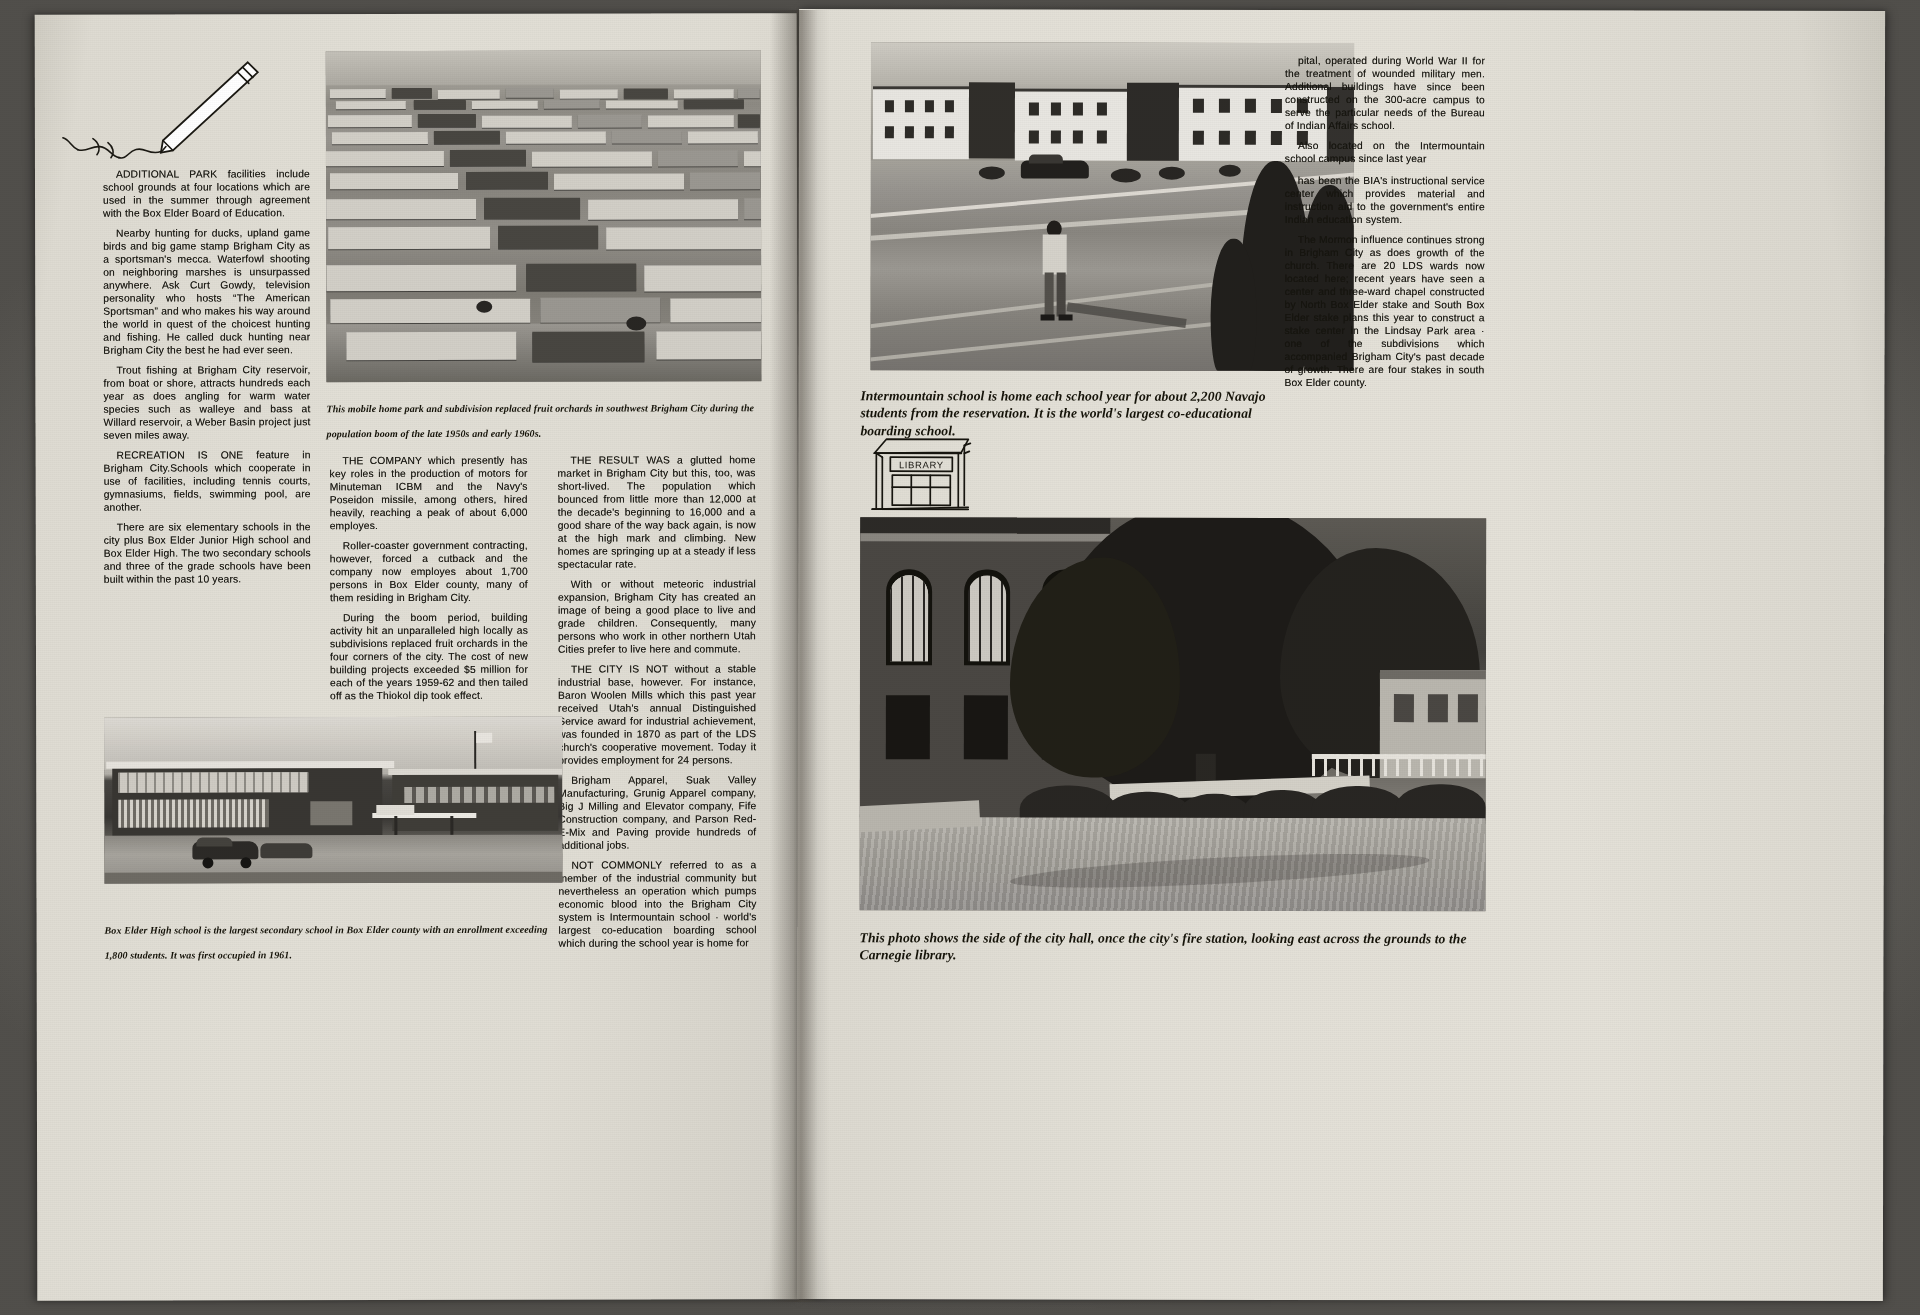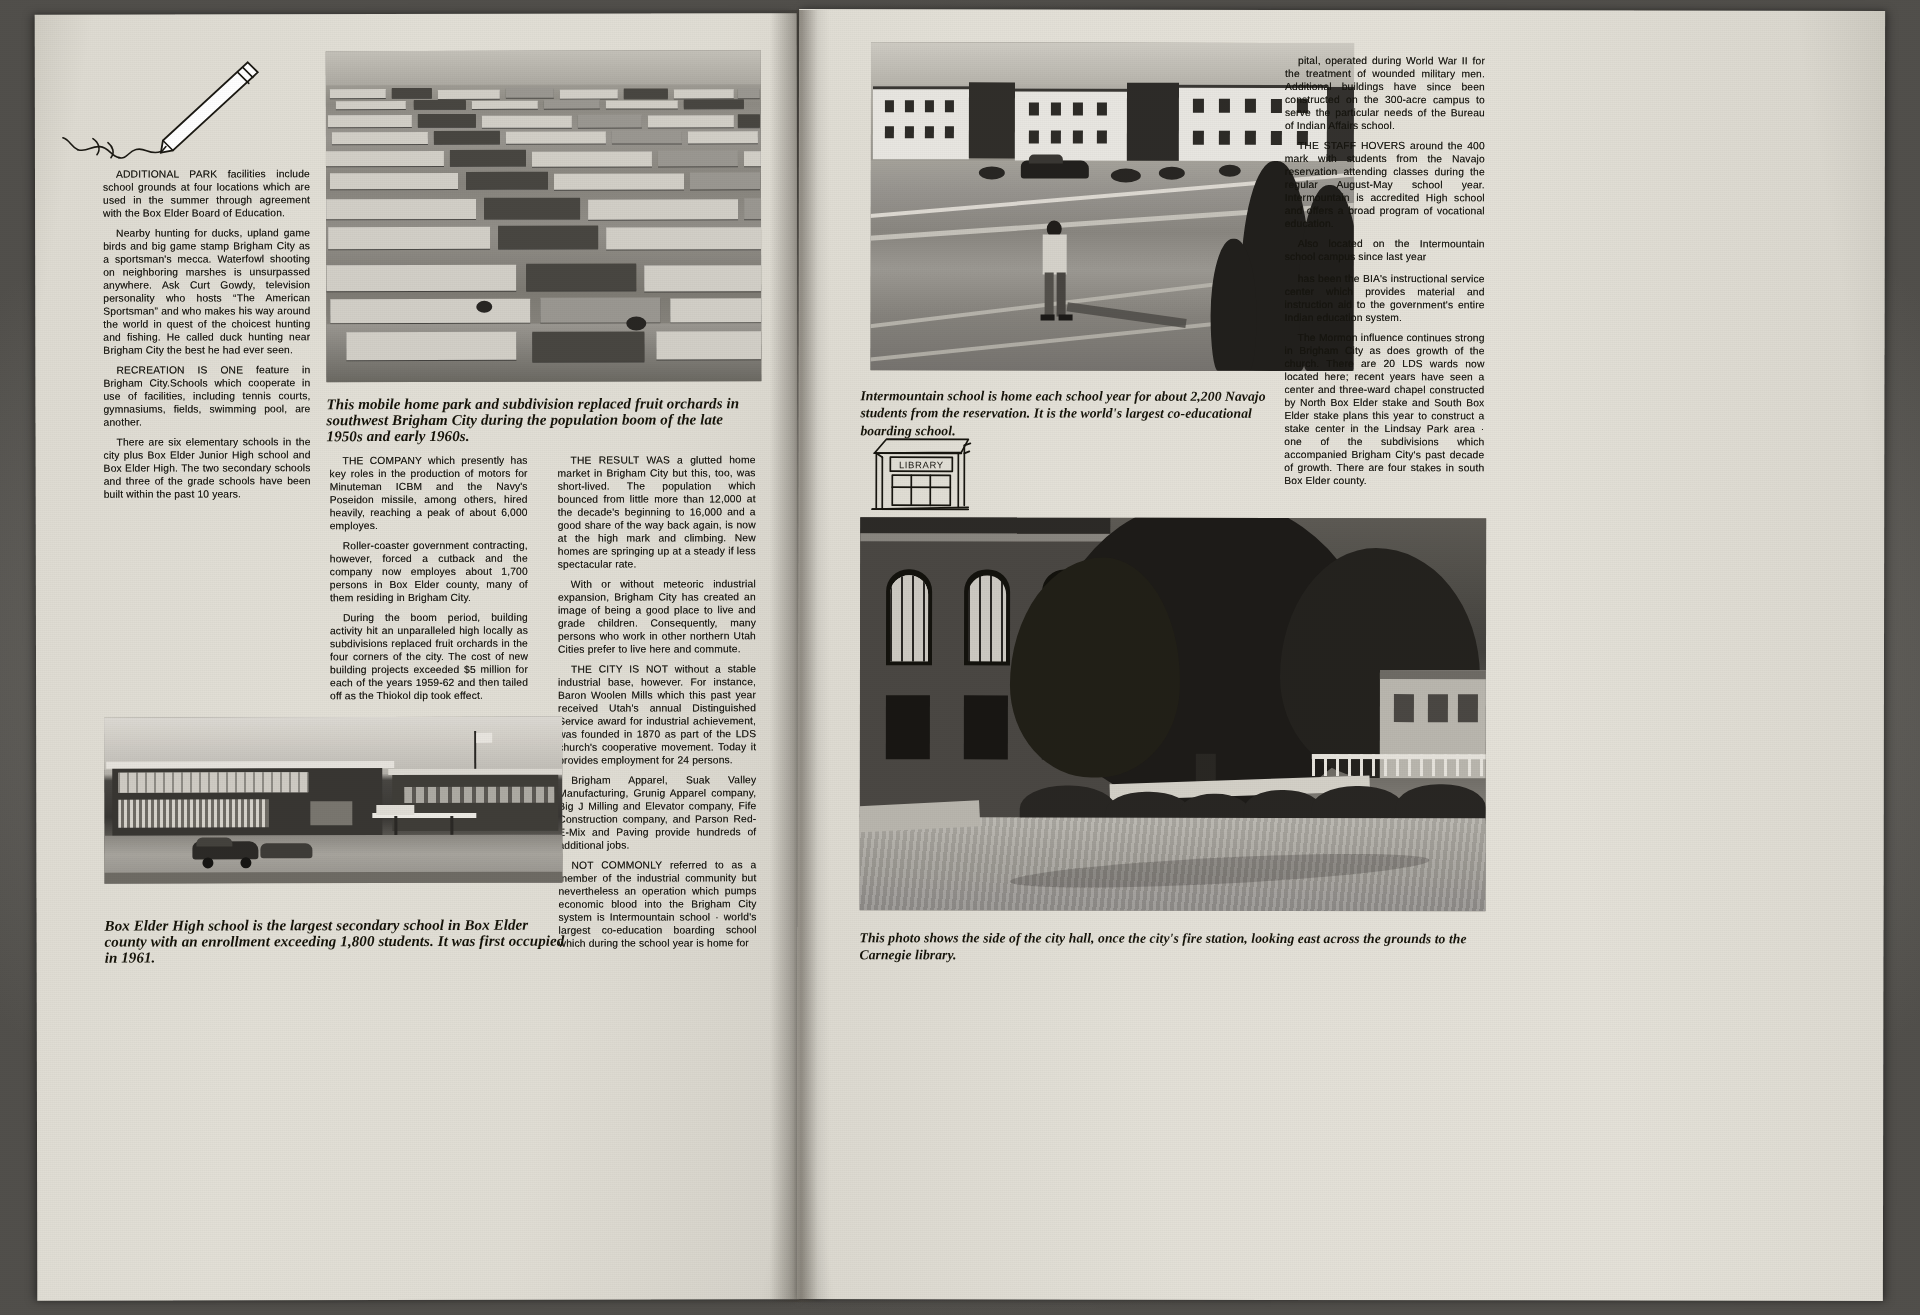--- a/index.html
+++ b/index.html
@@ -63,22 +63,22 @@
   .col p{margin:0 0 7px 0;text-indent:13px;}
   .col p.tight{margin-bottom:0;}
   .col p:last-child{margin-bottom:0;}
 
   
   .caption{
     position:absolute;
     font-family:"Liberation Serif", serif;
     font-style:italic;
     font-weight:bold;
-    font-size:15px;
-    line-height:16px;
+    font-size:10px;
+    line-height:25px;
     color:#151309;
     letter-spacing:.1px;
   }
   .caption.small{font-size:13.6px;line-height:17.4px;}
 
   
   .photo{
     position:absolute;
     overflow:hidden;
     filter:contrast(1.02) brightness(.99);
@@ -144,20 +144,21 @@
           <path d="M25 95 C18 92, 17 85, 10 83"></path>
           <path d="M40 84 C46 88, 48 95, 44 100"></path>
           <path d="M55 88 C60 92, 62 98, 58 103"></path>
         </g>
       </svg>
     </div>
 
     <div class="col" id="left-col1" style="left:68px;top:153px;width:207px;">
       <p>ADDITIONAL PARK facilities include school grounds at four locations which are used in the summer through agreement with the Box Elder Board of Education.</p>
       <p>Nearby hunting for ducks, upland game birds and big game stamp Brigham City as a sportsman's mecca. Waterfowl shooting on neighboring marshes is unsurpassed anywhere. Ask Curt Gowdy, television personality who hosts “The American Sportsman” and who makes his way around the world in quest of the choicest hunting and fishing. He called duck hunting near Brigham City the best he had ever seen.</p>
+      <p>Trout fishing at Brigham City reservoir, from boat or shore, attracts hundreds each year as does angling for warm water species such as walleye and bass at Willard reservoir, a Weber Basin project just seven miles away.</p>
       <p>RECREATION IS ONE feature in Brigham City.Schools which cooperate in use of facilities, including tennis courts, gymnasiums, fields, swimming pool, are another.</p>
       <p>There are six elementary schools in the city plus Box Elder Junior High school and Box Elder High. The two secondary schools and three of the grade schools have been built within the past 10 years.</p>
     </div>
 
     <div class="photo" id="photo-mobilehome" style="left:291px;top:37px;width:435px;height:331px;">
       <div class="sky"></div>
 
       <div style="position:absolute;left:0;top:0;width:100%;height:34px;background:linear-gradient(180deg,#c5c2ba,#aeaba3);"></div>
 
       <div class="roofrow" style="top:34px;height:26px;">
@@ -388,21 +389,20 @@
           <path d="M4 74 L100 74"></path>
           <path d="M4 74 L100 72"></path>
         </g>
         <text x="53" y="33" text-anchor="middle" font-family="'Liberation Sans', sans-serif" font-size="9.5" letter-spacing="0.6" fill="#17150f">LIBRARY</text>
       </svg>
     </div>
 
 
     <div class="col" id="right-col2" style="left:486px;top:44px;width:200px;">
       <p>pital, operated during World War II for the treatment of wounded military men. Additional buildings have since been constructed on the 300-acre campus to serve the particular needs of the Bureau of Indian Affairs school.</p>
-      <p>THE STAFF HOVERS around the 400 mark with students from the Navajo reservation attending classes during the regular August-May school year. Intermountain is accredited High school and offers a broad program of vocational education.</p>
       <p>Also located on the Intermountain school campus since last year</p>
       <p style="margin-top:9px;">has been the BIA's instructional service center which provides material and instruction aid to the government's entire Indian education system.</p>
       <p>The Mormon influence continues strong in Brigham City as does growth of the church. There are 20 LDS wards now located here; recent years have seen a center and three-ward chapel constructed by North Box Elder stake and South Box Elder stake plans this year to construct a stake center in the Lindsay Park area · one of the subdivisions which accompanied Brigham City's past decade of growth. There are four stakes in south Box Elder county.</p>
     </div>
 
     <div class="photo" id="photo-cityhall" style="left:62px;top:508px;width:626px;height:393px;">
       <div class="sky"></div>
 
       <div style="position:absolute;left:0;top:0;width:250px;height:300px;background:#4c4945;"></div>
       <div style="position:absolute;left:0;top:0;width:250px;height:16px;background:#2e2c29;"></div>

